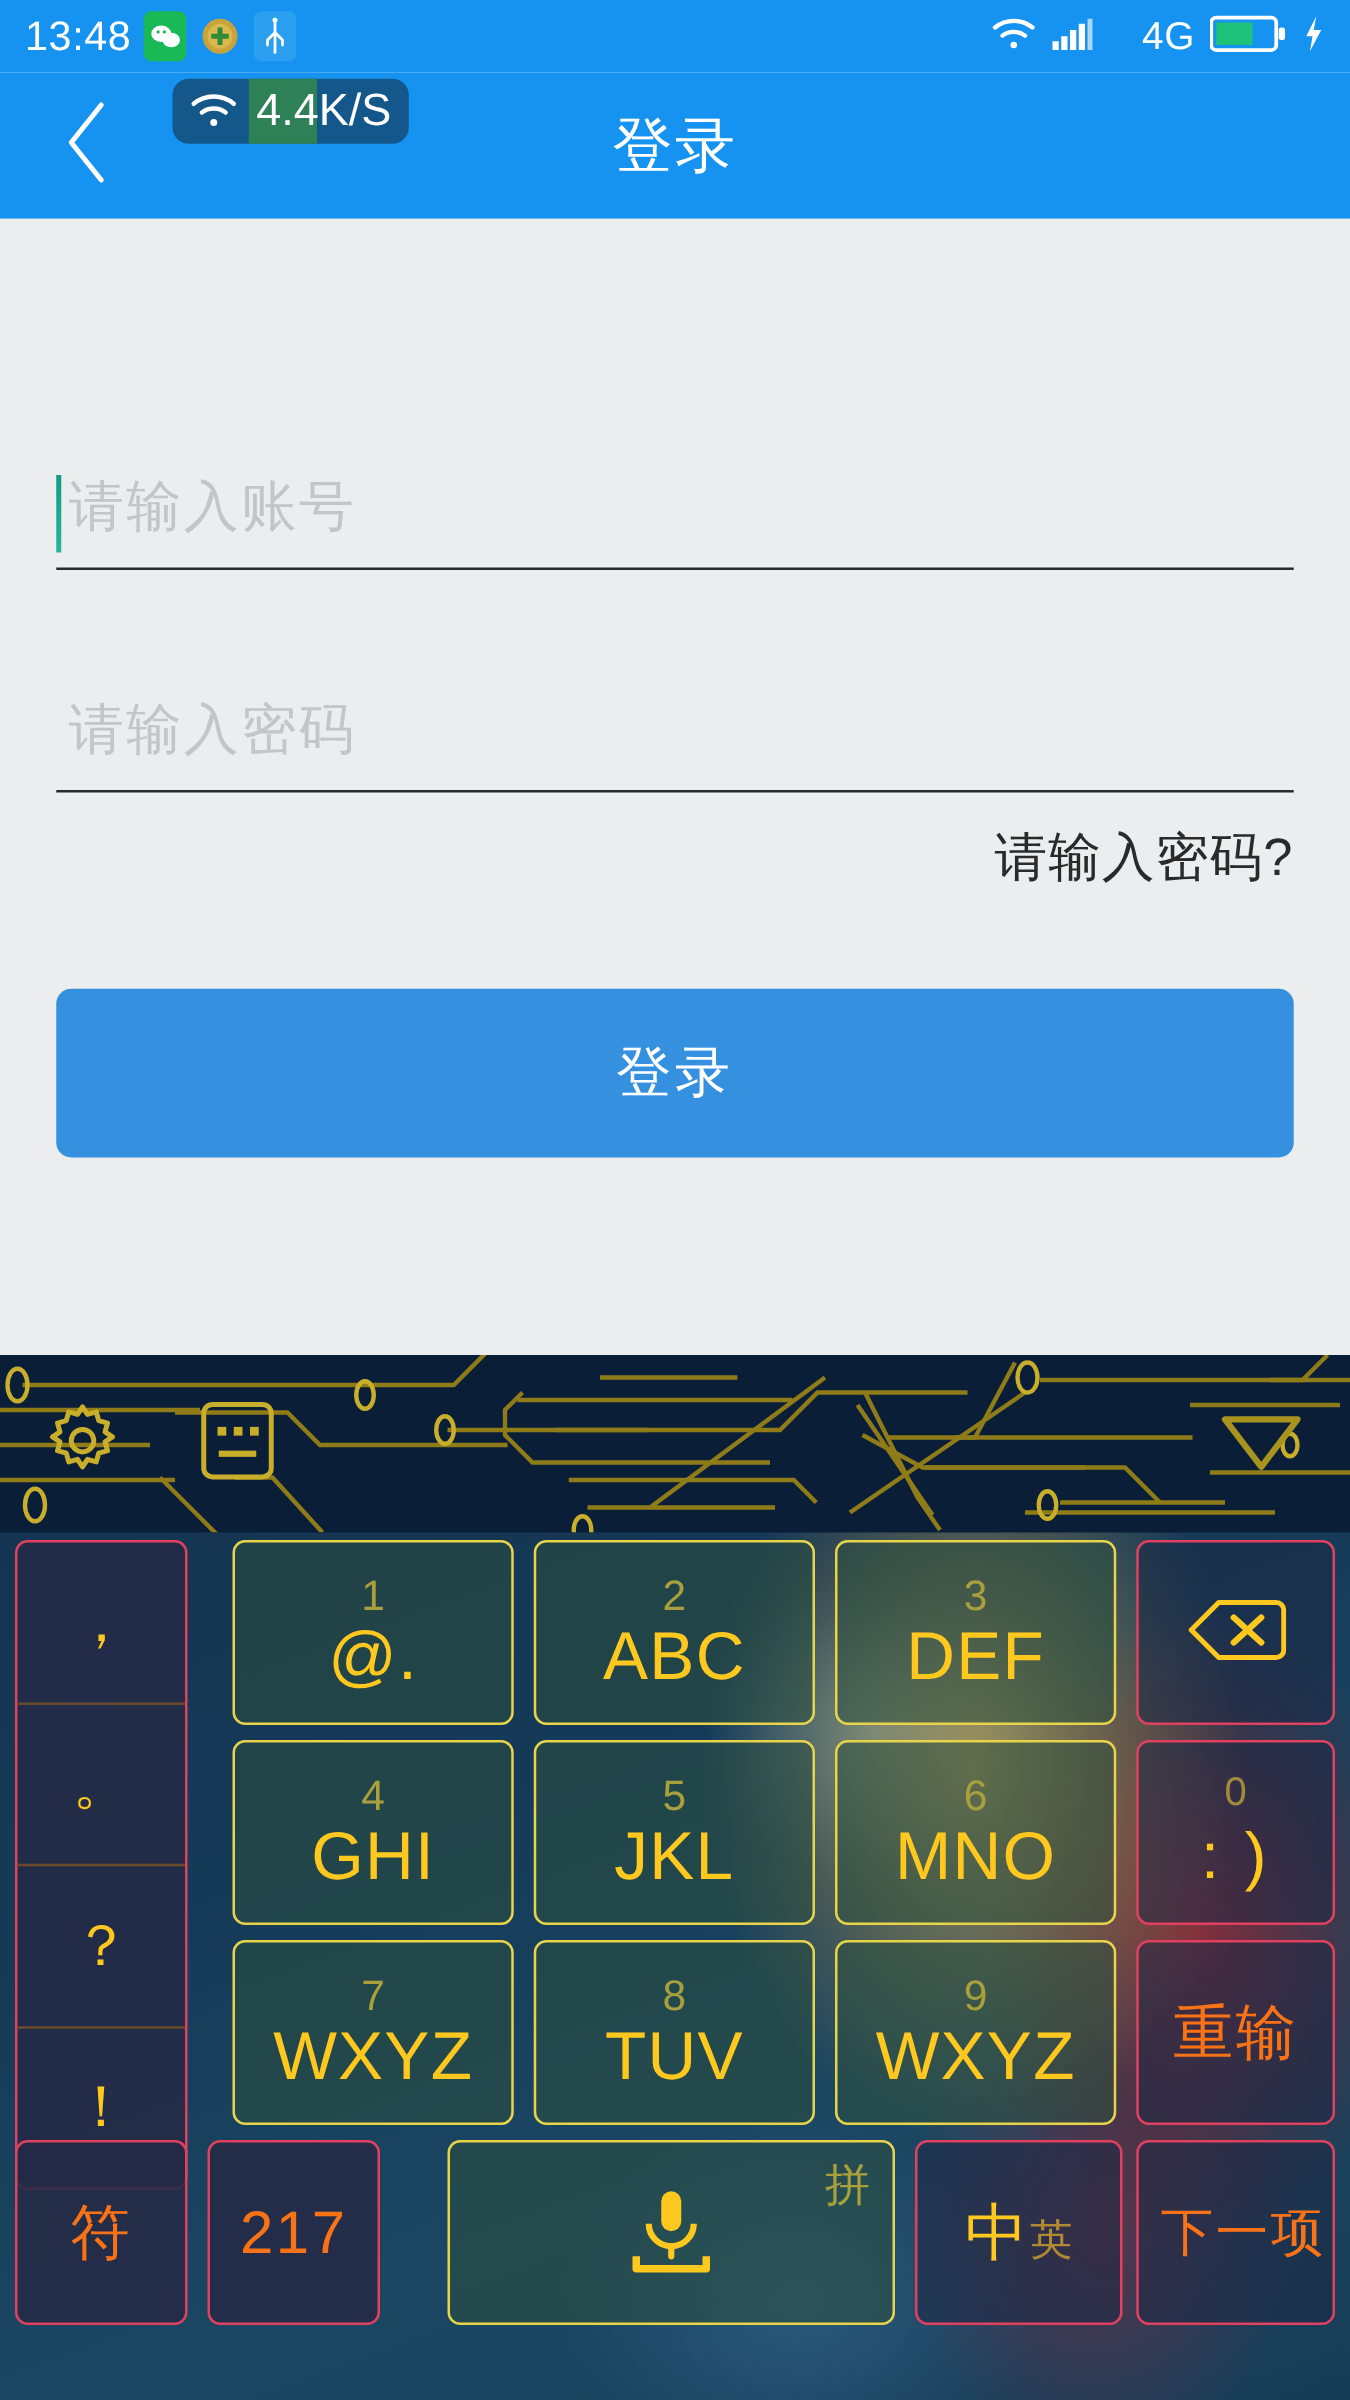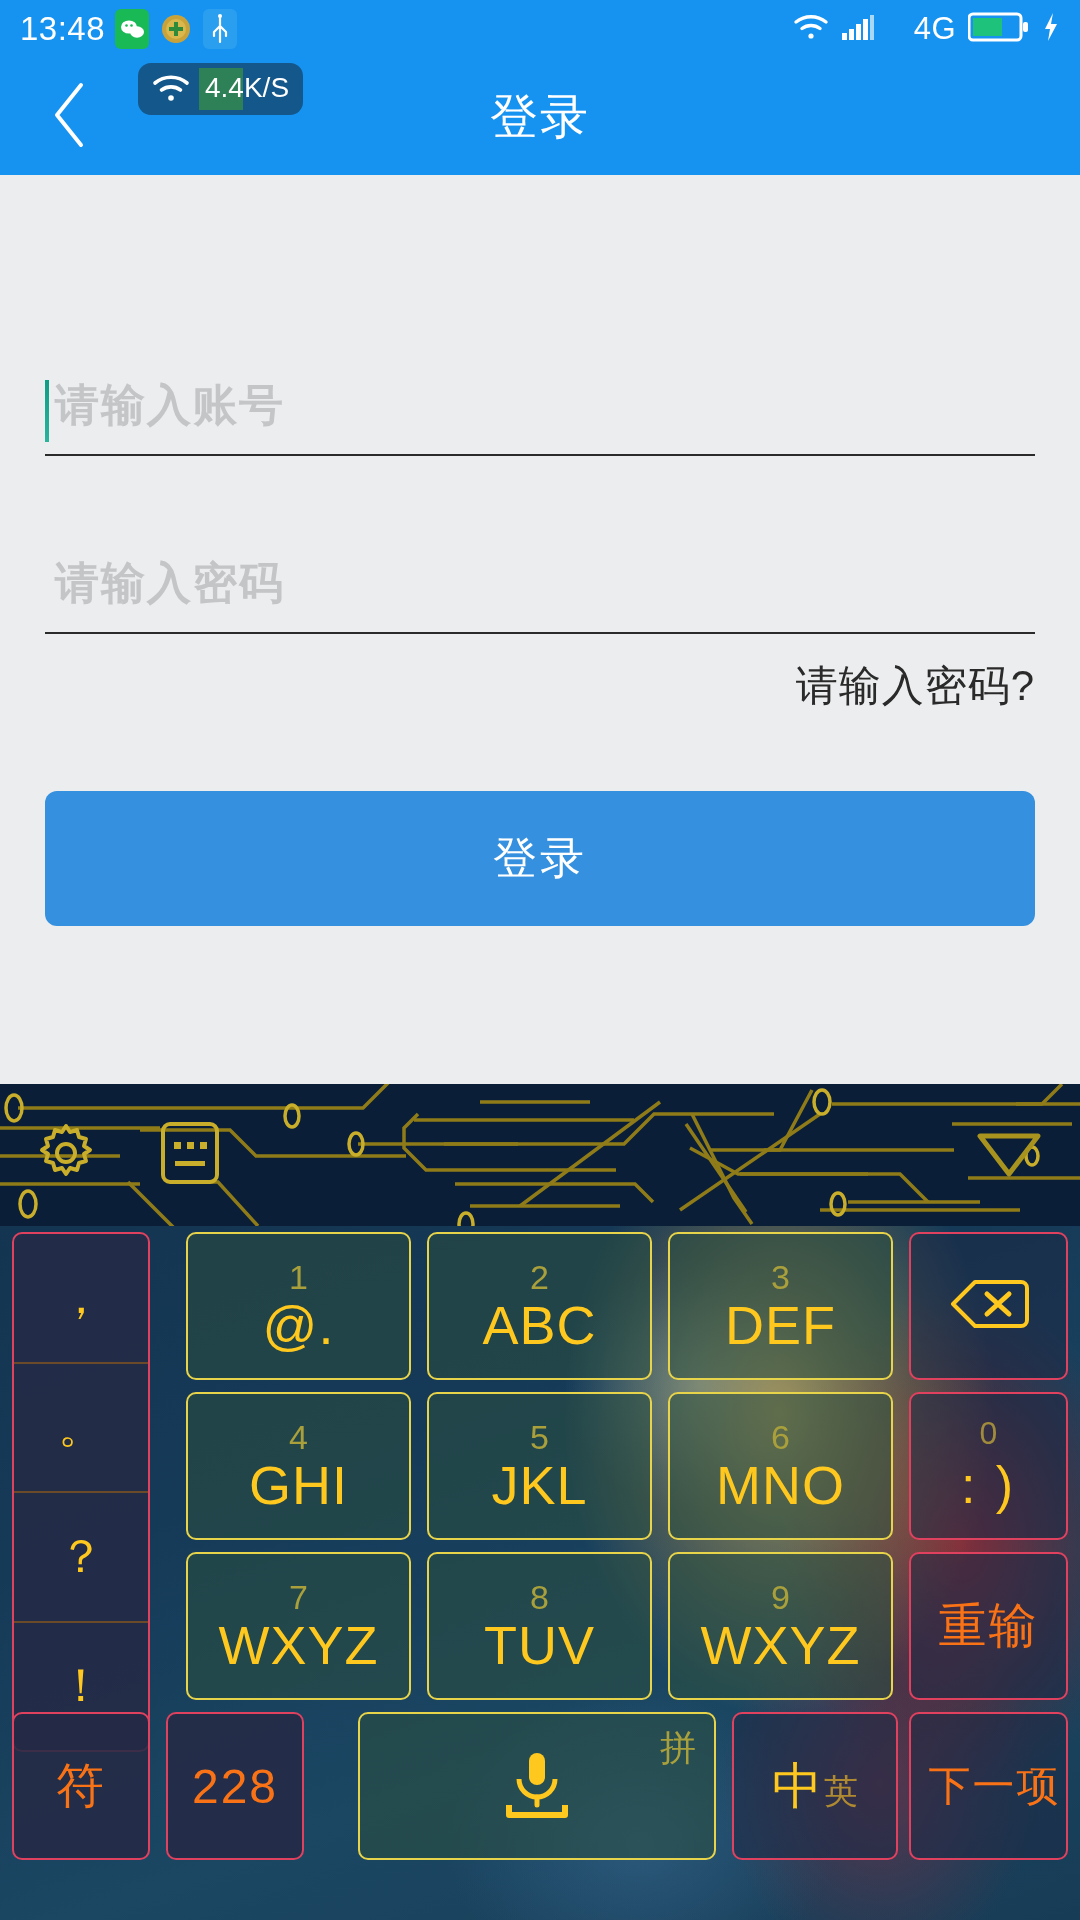--- a/index.html
+++ b/index.html
@@ -28,21 +28,21 @@
 
   
   .netspeed {
     position:absolute; top:63px; left:138px;
     height:52px; background:#14578A; border-radius:13px;
     display:flex; align-items:center; padding:0 6px 0 14px;
     z-index:30;
   }
   .ns-wifi { margin-right:9px; display:flex; align-items:center; }
   .ns-val {
-    color:#fff; font-size:28px; font-weight:500; letter-spacing:0;
+    color:#fff; font-size:36px; font-weight:500; letter-spacing:0;
     padding:4px 8px 6px 6px;
     background:linear-gradient(90deg,#2E8156 0%,#2E8156 45%,rgba(46,129,86,0) 45%);
   }
 
   
   .appbar {
     position:absolute; top:58px; left:0; width:1080px; height:117px;
     background:#1693F0;
   }
   .back-btn {
@@ -65,21 +65,21 @@
     border-bottom:2px solid #2B2B2B;
   }
   .field.account  { top:185px; }
   .field.password { top:363px; }
   .caret {
     position:absolute; left:0; top:20px; width:4px; height:62px;
     background:linear-gradient(180deg,#0E9E85 0%,#2BB39C 100%);
   }
   .field-ph {
     position:absolute; left:10px; top:50%; transform:translateY(-52%);
-    font-size:44px; color:#C3C5C7; letter-spacing:2px; white-space:nowrap;font-weight:bold;
+    font-size:44px; color:#C3C5C7; letter-spacing:2px; white-space:nowrap;
   }
   .forgot {
     position:absolute; right:45px; top:483px;
     font-size:42px; color:#2A2A2A; letter-spacing:1px;
   }
   .login-btn {
     position:absolute; left:45px; top:616px; width:990px; height:135px;
     background:#3591DF; border-radius:12px; border:none;
     color:#fff; font-size:44px; letter-spacing:3px;
     display:flex; align-items:center; justify-content:center;
@@ -401,21 +401,21 @@
         <span class="k-letters">WXYZ</span>
       </div>
       <div class="key fn" style="left:909px; top:326px; width:159px; height:148px;">
         <span class="k-label">重输</span>
       </div>
 
       <div class="key fn-dark" style="left:12px; top:486px; width:138px; height:148px;">
         <span class="k-label">符</span>
       </div>
       <div class="key fn-dark" style="left:166px; top:486px; width:138px; height:148px;">
-        <span class="k-label">228</span>
+        <span class="k-label">217</span>
       </div>
       <div class="key space" style="left:358px; top:486px; width:358px; height:148px;">
         <span class="space-pin">拼</span>
         <span>
           <svg width="92" height="82" viewBox="0 0 92 82">
               <rect x="38" y="10" width="16" height="32" rx="8" fill="#FFC81E"></rect>
               <path d="M28 36a18 18 0 0 0 36 0" fill="none" stroke="#FFC81E" stroke-width="5"></path>
               <path d="M46 54v8" stroke="#FFC81E" stroke-width="5" stroke-linecap="round"></path>
               <path d="M18 62v10h56V62" fill="none" stroke="#FFC81E" stroke-width="6" stroke-linejoin="round"></path>
             </svg>

